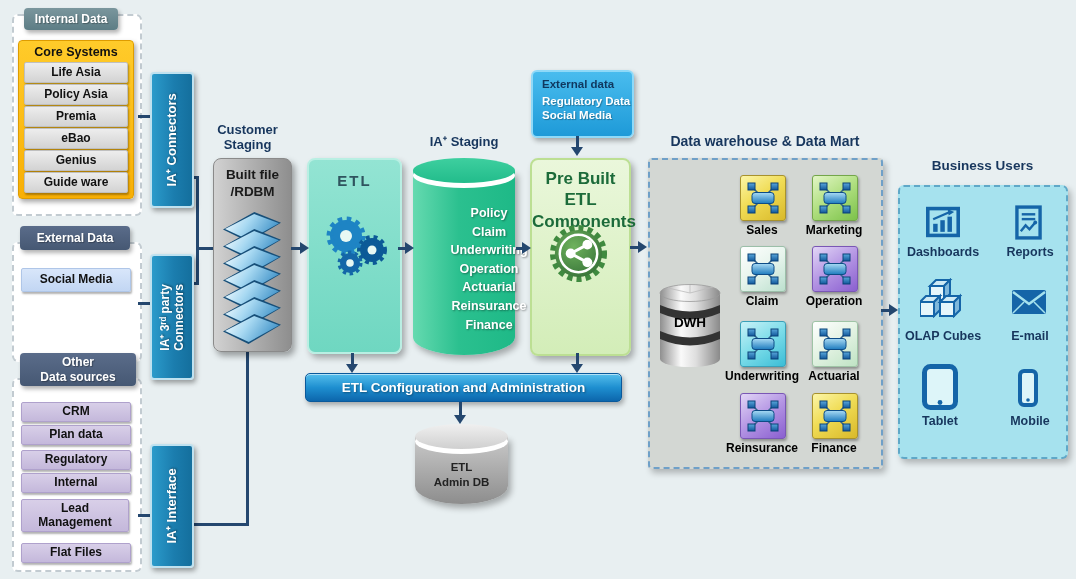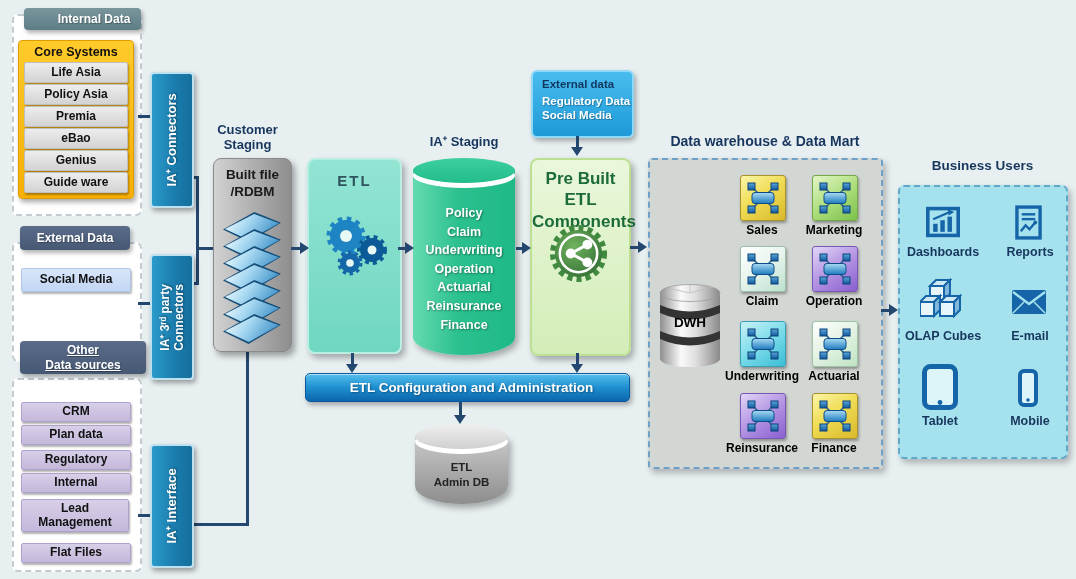--- a/index.html
+++ b/index.html
@@ -69,21 +69,21 @@
     padding:6px 0 0 9px;z-index:3;}
   .feed-header{color:#10385F;font-weight:bold;font-size:11.5px;margin-bottom:4px;}
   .feed-item{color:#FFF;font-weight:bold;font-size:11.5px;line-height:1.25;text-shadow:1px 1px 1px rgba(0,0,0,.3);}
   .prebuilt-box{position:absolute;background:linear-gradient(180deg,#EAF7DB,#D3EDB8);
     border:2px solid #BCDF93;border-radius:8px;box-shadow:3px 4px 6px rgba(0,0,0,.3);z-index:2;}
   .prebuilt-text{position:absolute;width:100%;top:8px;text-align:center;color:#1C6B3A;
     font-weight:bold;font-size:17px;line-height:1.25;}
   .config-bar{position:absolute;background:linear-gradient(180deg,#55BEEC 0%,#1E8FD0 50%,#0C66AC 100%);
     border:1px solid #0A599B;border-radius:5px;box-shadow:inset 0 1px 0 rgba(255,255,255,.55),2px 3px 5px rgba(0,0,0,.3);
     display:flex;align-items:center;justify-content:center;color:#FFF;font-weight:bold;font-size:13.5px;
-    text-shadow:1px 1px 2px rgba(0,0,0,.35);z-index:2;padding-left:8px;}
+    text-shadow:1px 1px 2px rgba(0,0,0,.35);z-index:2;}
   
   .wh-panel{position:absolute;background:#D3D7D3;border:2px dashed #6FA0C8;border-radius:4px;
     box-shadow:3px 4px 6px rgba(0,0,0,.25);z-index:1;}
   .mart-tile{position:absolute;border-radius:3px;box-shadow:1px 2px 3px rgba(0,0,0,.35);z-index:2;}
   .tile-yellow{background:linear-gradient(145deg,#FCF6A8 0%,#F0DC55 45%,#D9B92A 100%);border:1px solid #A8922D;}
   .tile-green{background:linear-gradient(145deg,#E2F6C6 0%,#AEDE7E 50%,#7CC24A 100%);border:1px solid #74A64A;}
   .tile-pale-teal{background:linear-gradient(145deg,#FFFFFF 0%,#E6F4EC 50%,#BCE0CE 100%);border:1px solid #9BBFA9;}
   .tile-purple{background:linear-gradient(145deg,#E2D6F6 0%,#B394E3 50%,#8A5FD0 100%);border:1px solid #7A57B5;}
   .tile-cyan{background:linear-gradient(145deg,#C9F2F8 0%,#7BDCE9 50%,#3BBDD6 100%);border:1px solid #3AA0B8;}
   .tile-pale-green{background:linear-gradient(145deg,#FFFFFF 0%,#E2F2E2 50%,#BFE3C4 100%);border:1px solid #9FC4A6;}
@@ -116,40 +116,40 @@
           <stop offset="1" stop-color="#8A8A8A"></stop>
       </linearGradient>
       <radialGradient id="gGreen" cx="0.4" cy="0.35" r="0.8">
         <stop offset="0" stop-color="#6FB25D"></stop>
           <stop offset="1" stop-color="#2F6B33"></stop>
       </radialGradient>
     </defs>
   </svg>
 
   <div class="group-box" style="left:12px;top:14px;width:126px;height:198px;"></div>
-  <div class="group-header hdr-teal" style="left:24px;top:8px;width:94px;height:22px;padding-left:23px;">
+  <div class="group-header hdr-teal" style="left:24px;top:8px;width:94px;height:22px;">
     <span>Internal Data</span>
   </div>
   <div class="core-panel" style="left:18px;top:40px;width:114px;height:157px;">
     <div class="core-title">Core Systems</div>
   </div>
   <div class="src-item it-gray" style="left:24px;top:62px;width:102px;height:19px;">Life Asia</div>
   <div class="src-item it-gray" style="left:24px;top:84px;width:102px;height:19px;">Policy Asia</div>
   <div class="src-item it-gray" style="left:24px;top:106px;width:102px;height:19px;">Premia</div>
   <div class="src-item it-gray" style="left:24px;top:128px;width:102px;height:19px;">eBao</div>
   <div class="src-item it-gray" style="left:24px;top:150px;width:102px;height:19px;">Genius</div>
   <div class="src-item it-gray" style="left:24px;top:172px;width:102px;height:19px;">Guide ware</div>
 
   <div class="group-header hdr-slate" style="left:20px;top:226px;width:110px;height:24px;">
     <span>External Data</span>
   </div>
   <div class="group-box" style="left:12px;top:242px;width:126px;height:116px;"></div>
   <div class="src-item it-blue" style="left:21px;top:268px;width:108px;height:22px;">Social Media</div>
 
-  <div class="group-header hdr-slate" style="left:20px;top:341px;width:126px;height:33px;text-decoration:underline;">
+  <div class="group-header hdr-slate" style="left:20px;top:353px;width:116px;height:33px;">
     <span>Other</span>
     <span>Data sources</span>
   </div>
   <div class="group-box" style="left:12px;top:378px;width:126px;height:190px;"></div>
   <div class="src-item it-purple" style="left:21px;top:402px;width:108px;height:18px;">CRM</div>
   <div class="src-item it-purple" style="left:21px;top:425px;width:108px;height:18px;">Plan data</div>
   <div class="src-item it-purple" style="left:21px;top:450px;width:108px;height:18px;">Regulatory</div>
   <div class="src-item it-purple" style="left:21px;top:473px;width:108px;height:18px;">Internal</div>
   <div class="src-item it-purple" style="left:21px;top:499px;width:108px;height:33px;padding:12px 10px;box-sizing:border-box;">Lead Management</div>
   <div class="src-item it-purple" style="left:21px;top:543px;width:108px;height:18px;">Flat Files</div>
@@ -228,21 +228,21 @@
          <circle cx="34" cy="53" r="3.8" fill="#E8F8F3"></circle>
         </g>
     </svg>
   </div>
 
   <div class="navy-title" style="left:413px;top:135px;width:102px;">IA⁺ Staging</div>
   <div class="cyl cyl-green" style="left:413px;top:158px;width:102px;height:197px;">
     <div class="body"></div>
     <div class="rim"></div>
     <div class="top"></div>
-    <div class="cyl-text white" style="top:46px;">
+    <div class="cyl-text white" style="top:46px;padding-left:25px;">
       <div>Policy</div>
       <div>Claim</div>
       <div>Underwriting</div>
       <div>Operation</div>
       <div>Actuarial</div>
       <div>Reinsurance</div>
       <div>Finance</div>
     </div>
   </div>
 

